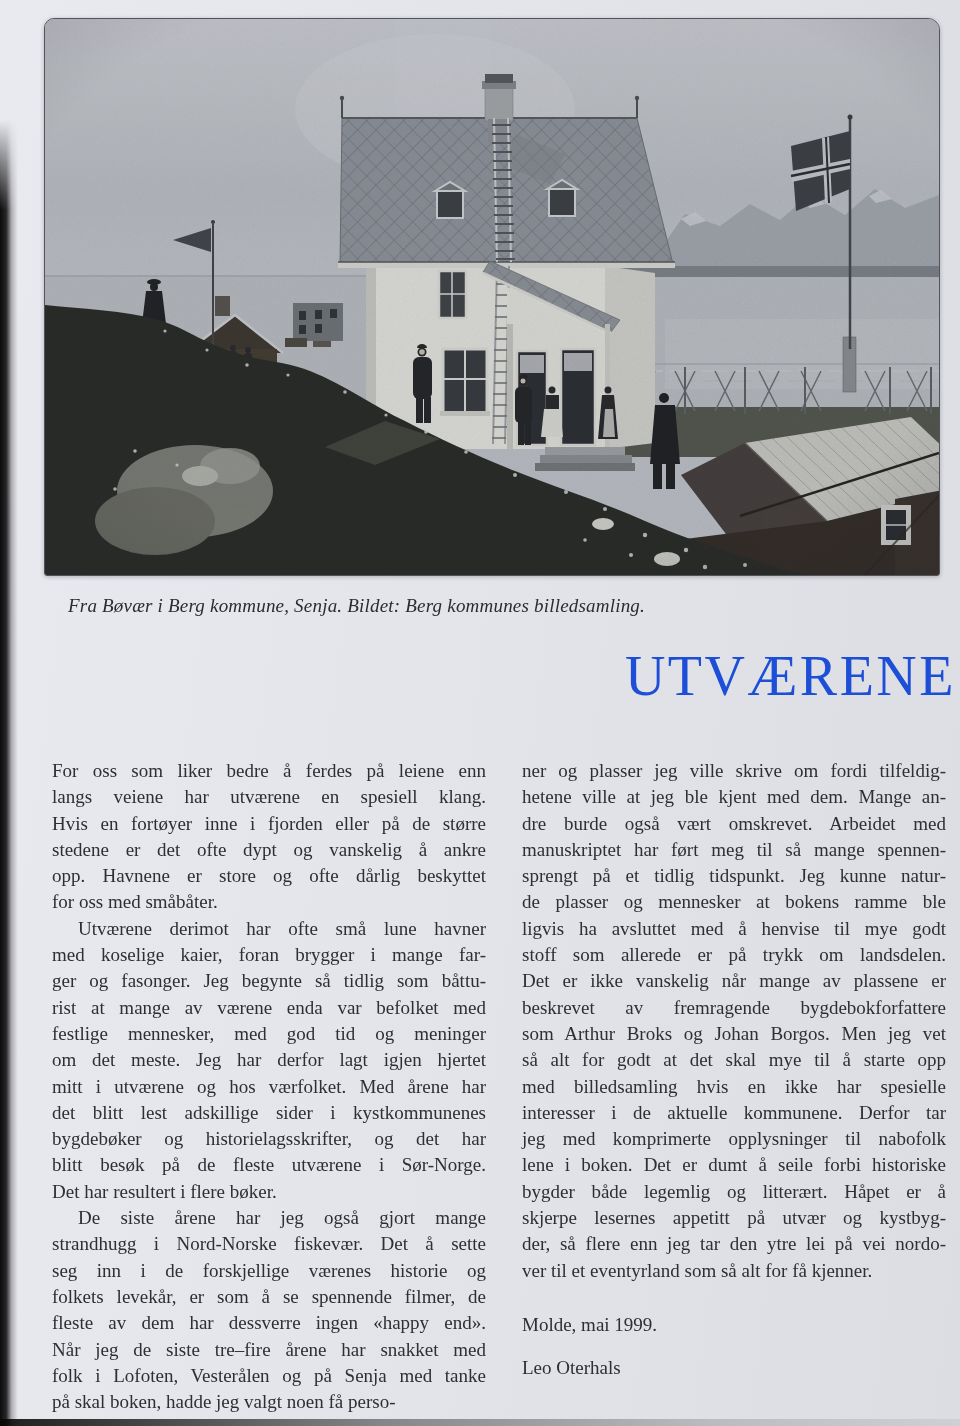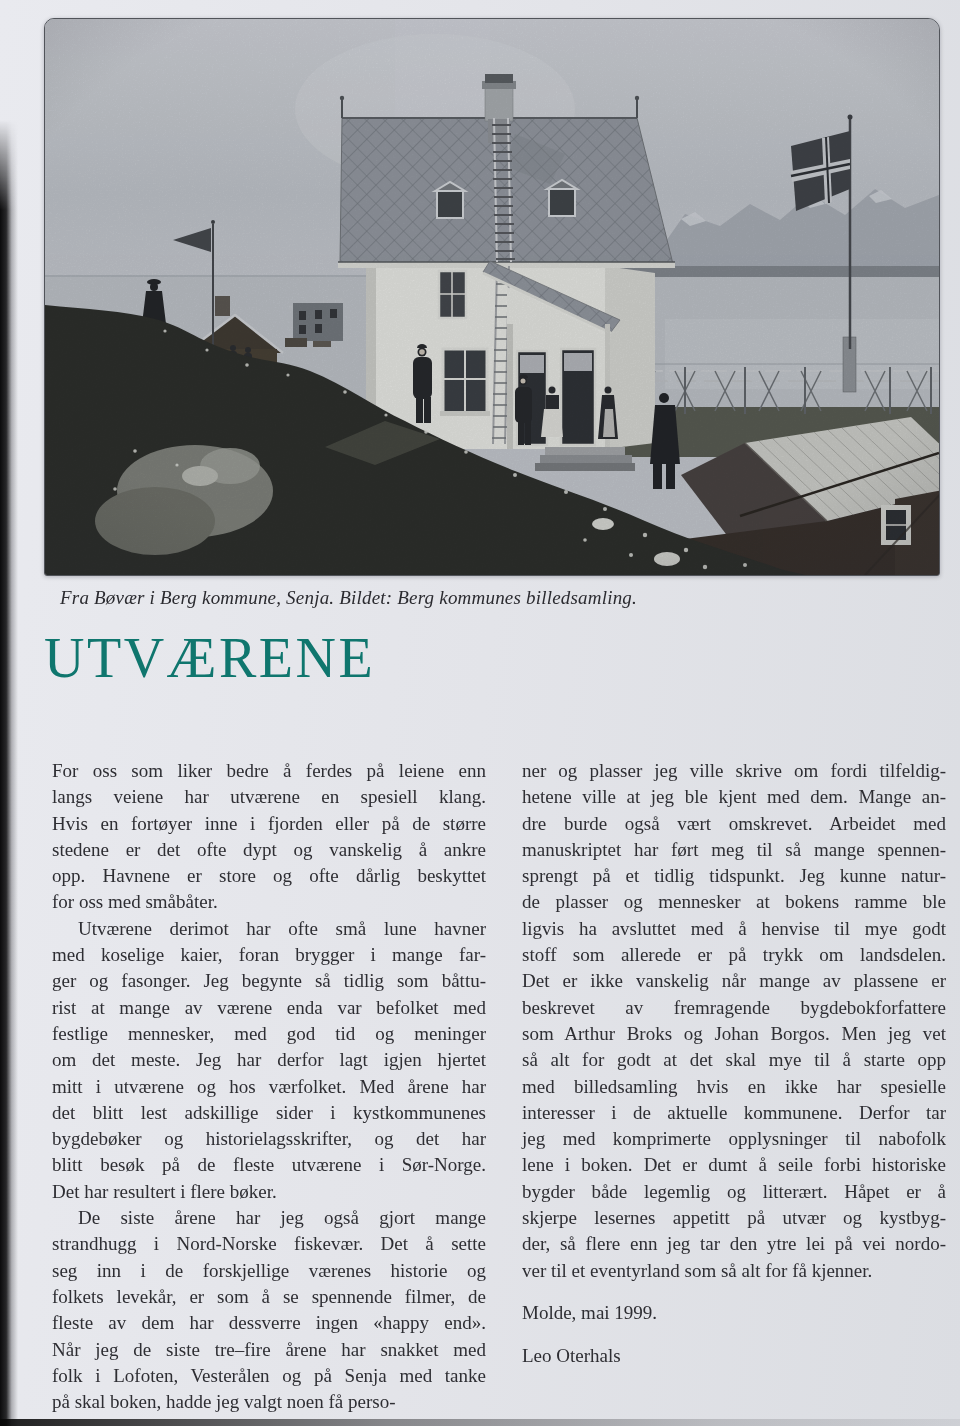--- a/index.html
+++ b/index.html
@@ -21,37 +21,37 @@
   }
   .photo{
     position:absolute;left:44px;top:18px;width:894px;height:556px;margin:0;
     border:1px solid var(--photo-border,#51545a);
     border-radius:10px 12px 3px 3px;overflow:hidden;
     box-shadow:0 1px 4px rgba(40,40,55,.28);
     background:#bcc0c6;
   }
   .photo svg{display:block}
   .caption{
-    position:absolute;left:52px;top:579px;margin:8px;
+    position:absolute;left:52px;top:579px;margin:16px;
     font-style:italic;font-size:19px;letter-spacing:.2px;color:#2b2b30;
   }
   .title{
-    position:absolute;left:44px;width:894px;top:626px;margin:0;
-    text-align:left;font-size:56px;font-weight:400;letter-spacing:2.5px;
-    color:#0f766e;
+    position:absolute;left:44px;width:894px;top:626px;margin:18px;
+    text-align:right;font-size:56px;font-weight:400;letter-spacing:2.5px;
+    color:#1d4ed8;
   }
   .columns{
     position:absolute;left:52px;top:758px;width:884px;
     display:grid;grid-template-columns:434px 424px;column-gap:36px;
     font-size:19px;line-height:26.3px;
   }
   .tl{text-align:justify}
   .tl.j{text-align-last:justify}
   .tl.i{text-indent:26px}
-  .sig-place{margin:16px 0 0}
+  .sig-place{margin:28px 0 0}
   .sig-name{margin:17px 0 7px}
 </style>
 </head>
 <body>
 
 <div class="page">
   <div class="gutter"></div>
   <div class="bottom-edge"></div>
 
   <figure class="photo">

